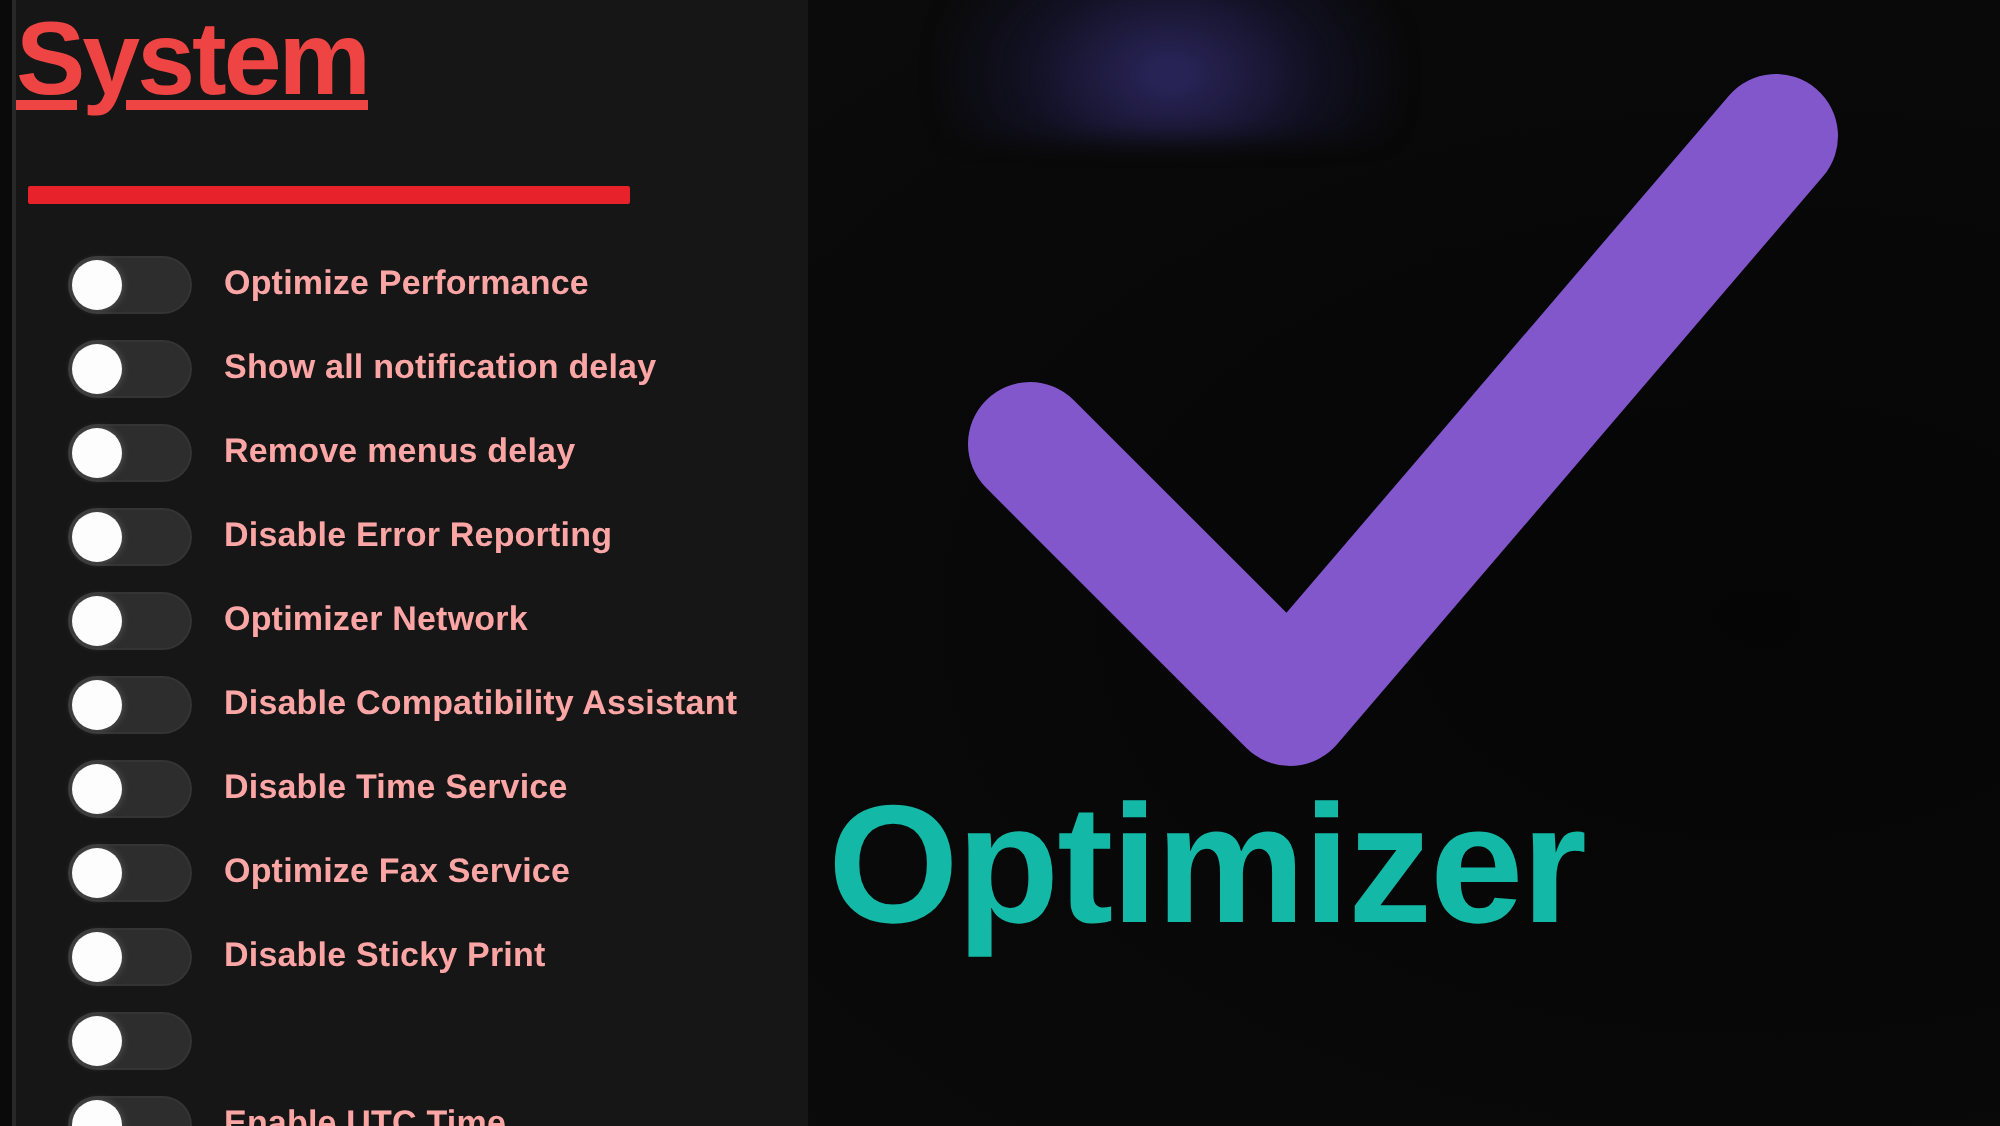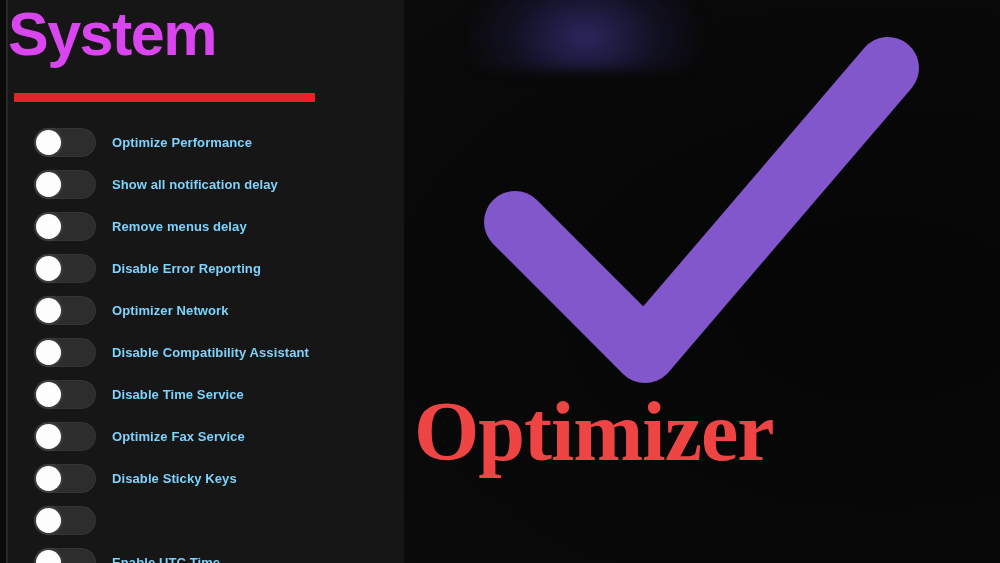--- a/index.html
+++ b/index.html
@@ -56,26 +56,27 @@
     position: absolute;
     left: 0; top: 0;
     width: 6px; height: 563px;
     background: #0a0a0a;
   }
 
   
   .heading {
     position: absolute;
     left: 8px; top: 2px;
-    font-size: 61px;
+    font-size: 52px;
     font-weight: 700;
     letter-spacing: -1.5px;
-    color: #d946ef;
+    color: #ef4444;
     line-height: 1.08;
     white-space: nowrap;
+    text-decoration: underline;
   }
   .heading-rule {
     position: absolute;
     left: 14px; top: 93px;
     width: 301px; height: 9px;
     background: #e8222a;
     border-radius: 1px;
   }
 
   
@@ -104,46 +105,45 @@
     position: absolute;
     left: 2px; top: 2px;
     width: 25px; height: 25px;
     border-radius: 50%;
     background: #fdfdfd;
     box-shadow: 0 0 4px rgba(255,255,255,0.22);
   }
   .row-label {
     position: absolute;
     left: 112px;
-    font-size: 13px;
+    font-size: 17px;
     font-weight: 700;
-    color: #7dd3fc;
+    color: #fca5a5;
     white-space: nowrap;
     letter-spacing: .1px;
   }
 
   
   .check-wrap {
     position: absolute;
     left: 470px; top: 20px;
     width: 460px; height: 360px;
   }
   .check-wrap svg { display: block; overflow: visible; }
 
   
   .wordmark {
     position: absolute;
     left: 414px; top: 386px;
     font-size: 84px;
     font-weight: 700;
-    color: #ef4444;
+    color: #14b8a6;
     letter-spacing: -1px;
     line-height: 1.1;
     white-space: nowrap;
-    font-family: Liberation Serif, serif;
   }
 </style>
 </head>
 <body>
 
 <div id="screen">
 
   <div class="bg-base"></div>
   <div class="bg-right-dark"></div>
   <div class="bg-blue-haze"></div>
@@ -201,21 +201,21 @@
         <div class="row">
           <div class="toggle">
             <div class="knob"></div>
           </div>
           <div class="row-label">Optimize Fax Service</div>
         </div>
         <div class="row">
           <div class="toggle">
             <div class="knob"></div>
           </div>
-          <div class="row-label">Disable Sticky Keys</div>
+          <div class="row-label">Disable Sticky Print</div>
         </div>
         <div class="row">
           <div class="toggle">
             <div class="knob"></div>
           </div>
         </div>
         <div class="row">
           <div class="toggle">
             <div class="knob"></div>
           </div>

